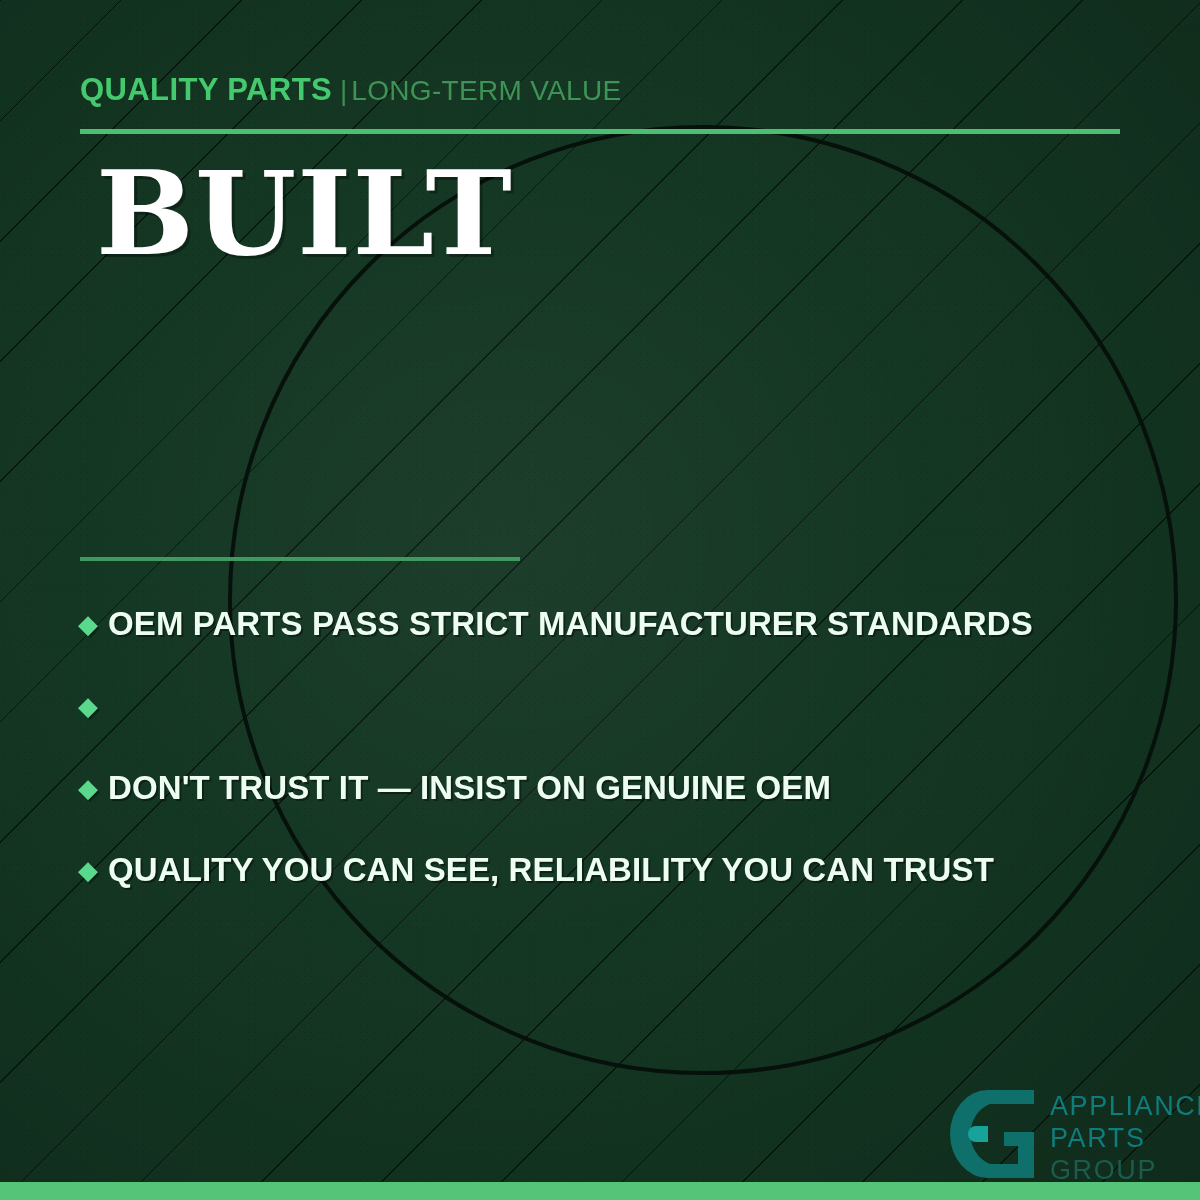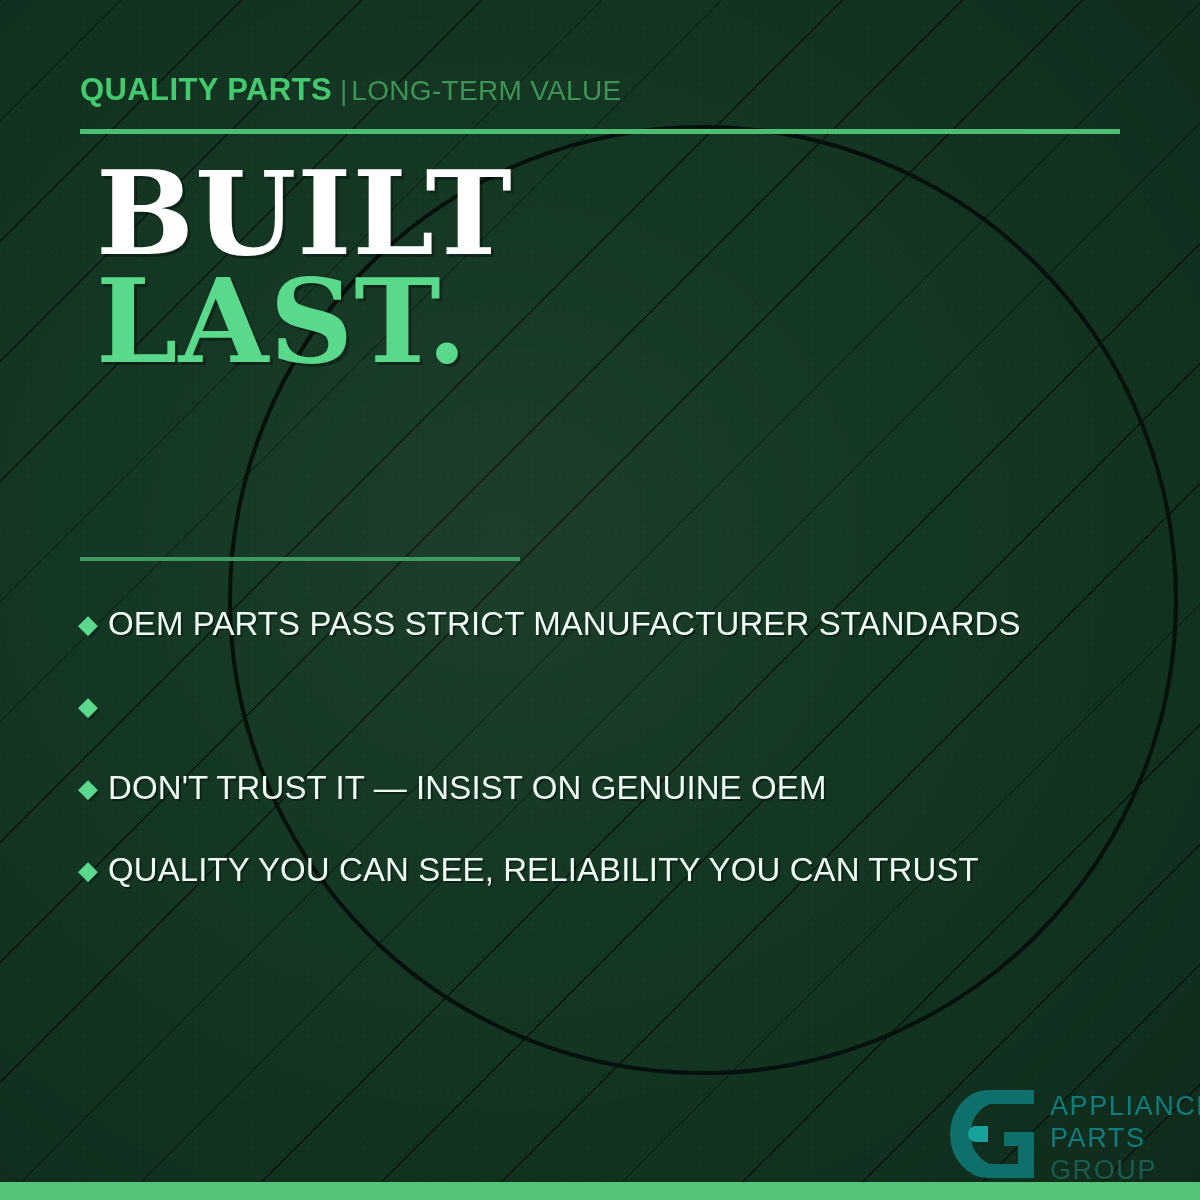--- a/index.html
+++ b/index.html
@@ -148,21 +148,21 @@
   .bullet-marker {
     flex: 0 0 auto;
     width: 30px;
     font-size: 26px;
     line-height: 1;
     color: #5ad98c;
     text-shadow: 2px 2px 0 rgba(0,0,0,0.35);
   }
   .bullet-text {
     font-size: 33px;
-    font-weight: normal;
+    font-weight: bold;
     letter-spacing: 0.1px;
     color: #edfdf2;
     white-space: nowrap;
     text-shadow: 2px 2px 0 rgba(0,0,0,0.38);
   }
 
   
   .logo {
     position: absolute;
     left: 948px;
@@ -213,21 +213,20 @@
   <div class="content">
 
     <div class="eyebrow">
       <span class="eyebrow-main">QUALITY PARTS</span><span class="eyebrow-sep">|</span><span class="eyebrow-sub">LONG-TERM VALUE</span>
     </div>
 
     <div class="rule-top"></div>
 
     <div class="headline">
       <span class="ln">BUILT</span>
-      <span class="ln accent">LAST.</span>
     </div>
 
     <div class="rule-mid"></div>
 
     <div class="bullets">
 
       <div class="bullet">
         <span class="bullet-marker">◆</span>
         <span class="bullet-text">OEM PARTS PASS STRICT MANUFACTURER STANDARDS</span>
       </div>

